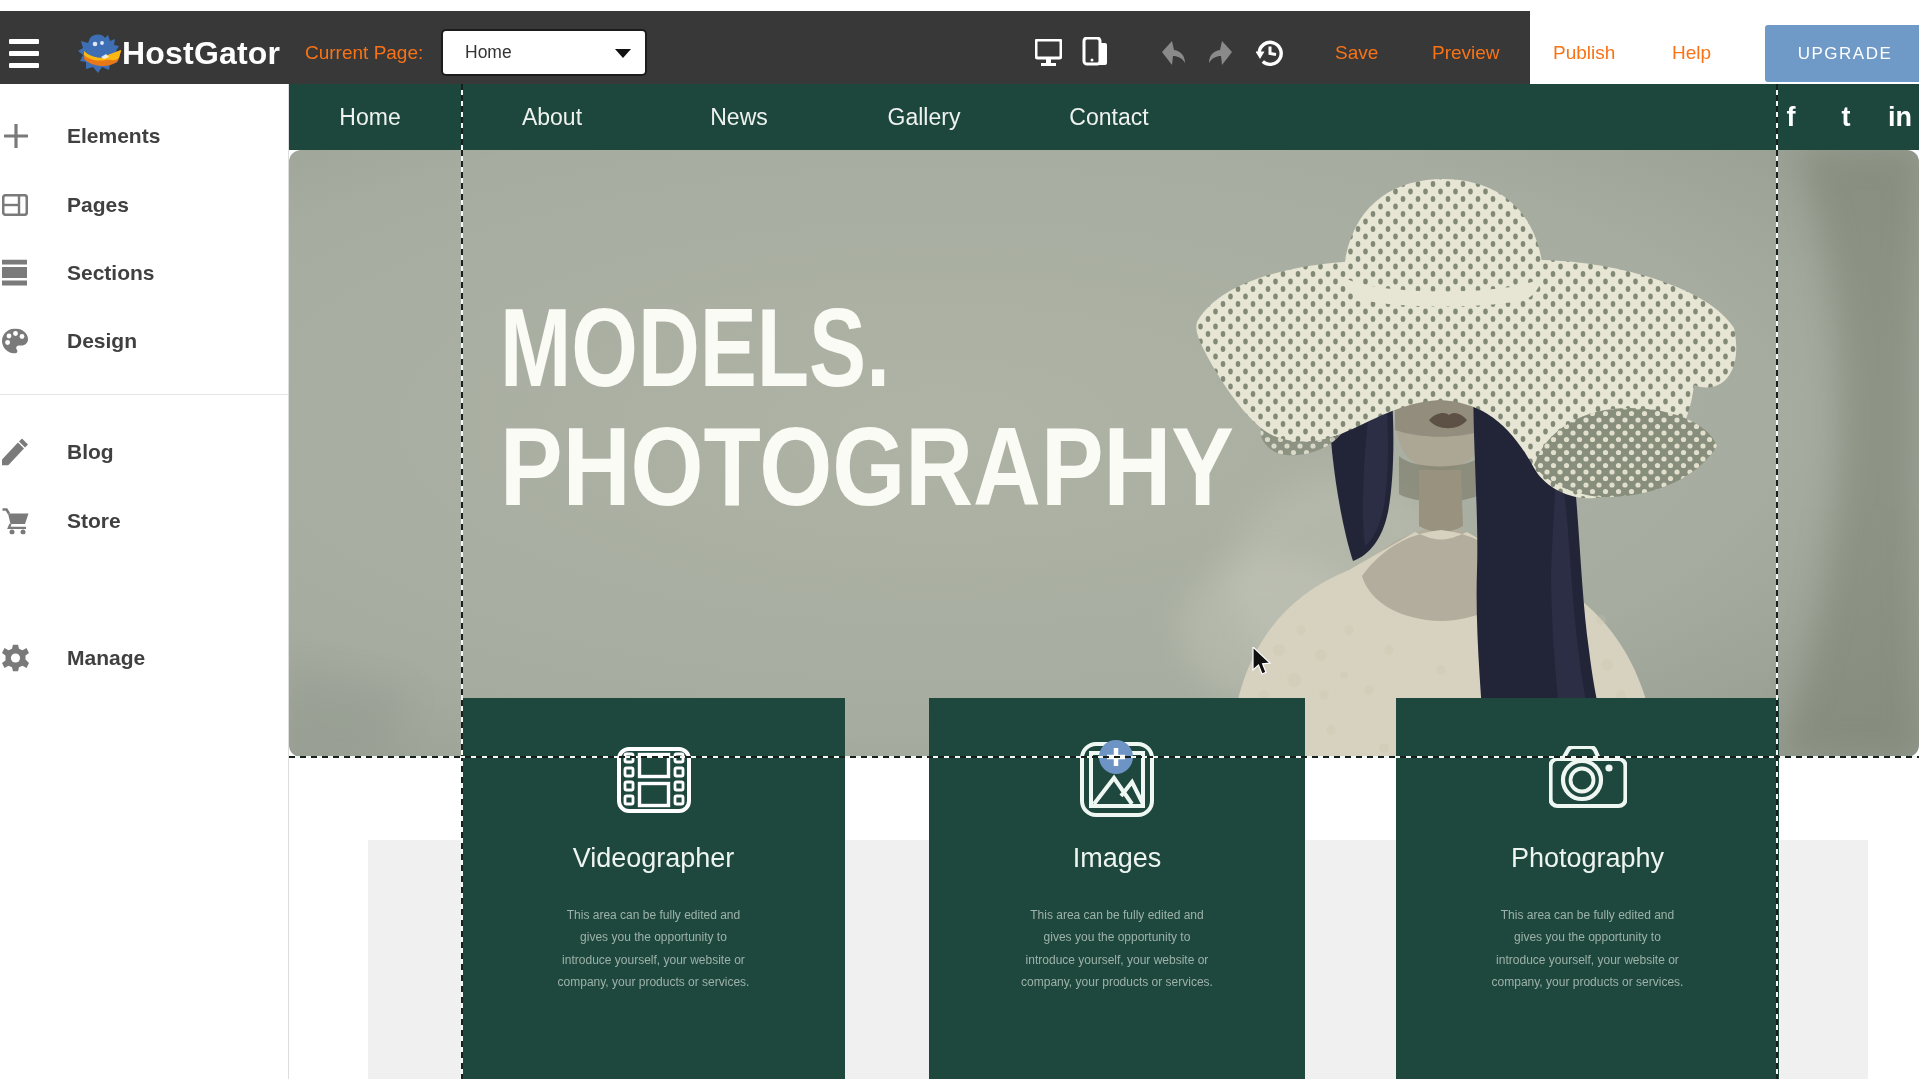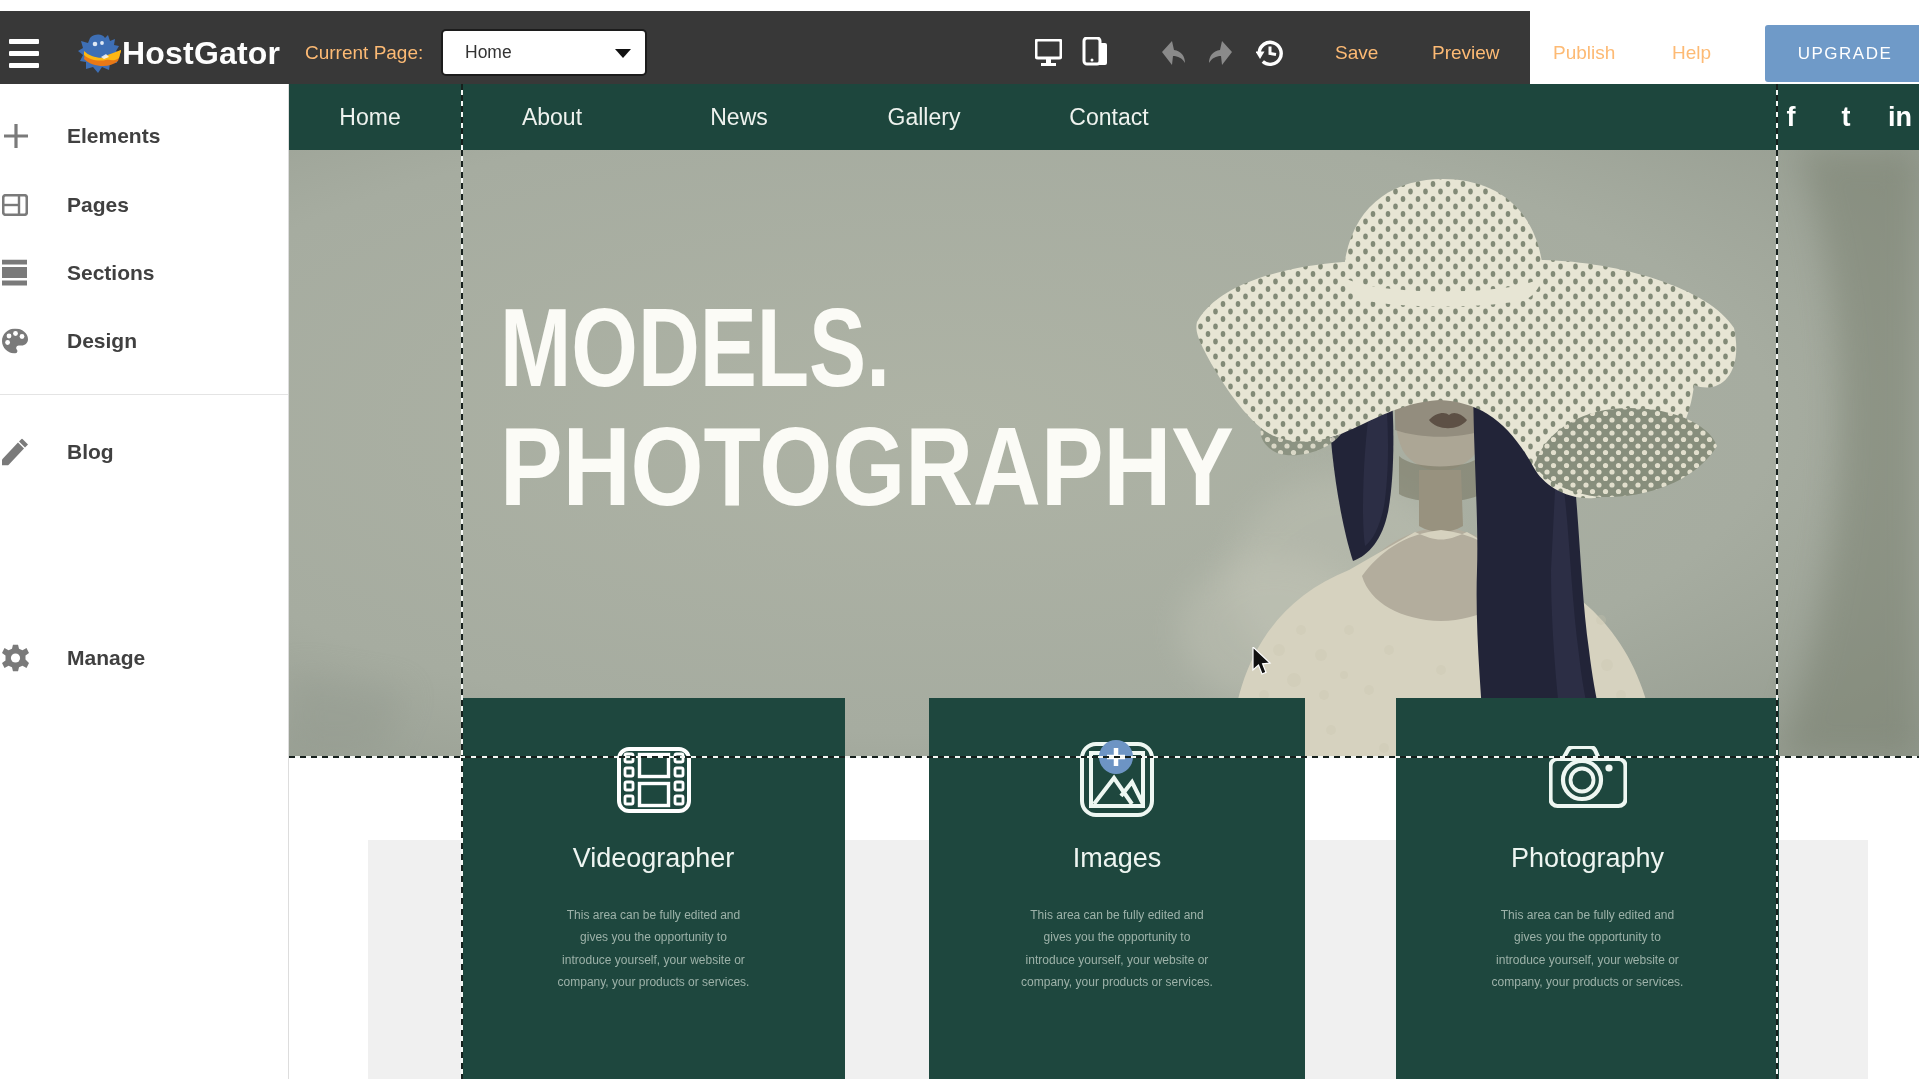--- a/index.html
+++ b/index.html
@@ -2,38 +2,38 @@
 <html><head>
 <meta charset="utf-8">
 <style>
   * { margin:0; padding:0; box-sizing:border-box; }
   html,body { width:1919px; height:1079px; overflow:hidden; background:#fff;
     font-family:"Liberation Sans", sans-serif; }
   .abs { position:absolute; }
   
   #topbar { position:absolute; left:0; top:0; width:1530px; height:84px; background:#383838;margin-top:11px; }
   #hamb div { position:absolute; left:0; width:30px; height:5px; background:#fff; border-radius:1px; }
-  .tbtxt { position:absolute; top:0; height:84px; line-height:84px; color:#fdba74; font-size:19px; }
+  .tbtxt { position:absolute; top:0; height:84px; line-height:84px; color:#f97316; font-size:19px; }
   #upgrade { position:absolute; left:1765px; top:14px; width:160px; height:57px; background:#6f9ac8;
      border-radius:3px; color:#fff; font-size:17px; letter-spacing:1.5px; text-align:center; line-height:57px; }
   
   #sidebar { position:absolute; left:0; top:84px; width:289px; height:995px; background:#fff;
      border-right:1px solid #ddd; }
   .sitem { position:absolute; left:0; width:288px; height:40px; }
   .sitem .lbl { position:absolute; left:67px; top:50%; transform:translateY(-50%); font-size:21px; color:#404040;font-weight:bold; }
   .sitem svg { position:absolute; left:2px; top:50%; transform:translateY(-50%); }
   #sdivider { position:absolute; left:0; top:310px; width:288px; height:1px; background:#e4e4e4; }
   
   #preview { position:absolute; left:289px; top:84px; width:1630px; height:995px; background:#fff; }
   #pnav { position:absolute; left:0; top:0; width:1630px; height:66px; background:#1d463d; }
   .pnavitem { position:absolute; top:0; height:66px; line-height:66px; color:#eef2ee; font-size:23px;
       transform:translateX(-50%); }
   .soc { position:absolute; top:0; height:66px; line-height:66px; color:#fff; font-weight:bold; font-size:27px;
       transform:translateX(-50%); }
-  #hero { position:absolute; left:0; top:66px; width:1630px; height:607px; overflow:hidden; }
+  #hero { position:absolute; left:0; top:66px; width:1630px; height:607px; overflow:hidden;border-radius:12px; }
   #grayblock { position:absolute; left:79px; top:756px; width:1500px; height:239px; background:#f0f0f0; }
   .card { position:absolute; top:614px; width:383px; height:381px; background:#1e473e; }
   .card h2 { position:absolute; left:0; top:145px; width:100%; text-align:center; color:#eef5f1;
       font-size:27px; font-weight:normal; }
   .card p { position:absolute; left:50%; transform:translateX(-50%); top:206px; width:330px; text-align:center;
       color:#9db2a9; font-size:12px; line-height:22.4px; }
   .card svg.cicon { position:absolute; left:50%; transform:translateX(-50%); }
   
   .vguide { position:absolute; top:84px; width:2px; height:995px;
       background:repeating-linear-gradient(180deg,#16201d 0 6px,#f4f7f4 6px 11px); }
@@ -131,20 +131,30 @@
     </svg>
     <div class="lbl">Design</div>
   </div>
   <div id="sdivider"></div>
   <div class="sitem" style="top:348px">
     <svg width="26" height="27" viewBox="0 0 26 27">
       <path d="M0,21 L16,4 L22,10 L6,27 L0,27 Z" fill="#7a7a7a"></path>
       <path d="M18,2 L21,-1 L27,5 L24,8 Z" fill="#7a7a7a" transform="translate(-1,1)"></path>
     </svg>
     <div class="lbl">Blog</div>
+  </div>
+  <div class="sitem" style="top:417px">
+    <svg width="27" height="27" viewBox="0 0 27 27">
+      <path d="M0.5,2 L4.5,2 L7,6.2" fill="none" stroke="#7a7a7a" stroke-width="2.6"></path>
+      <polygon points="6,6 26.5,6 23,16.5 8.5,16.5" fill="#7a7a7a"></polygon>
+      <path d="M8.5,16.5 L6.8,20.3 L24,20.3" fill="none" stroke="#7a7a7a" stroke-width="2.2"></path>
+      <circle cx="10" cy="24.4" r="2.5" fill="#7a7a7a"></circle>
+      <circle cx="21" cy="24.4" r="2.5" fill="#7a7a7a"></circle>
+    </svg>
+    <div class="lbl">Store</div>
   </div>
   <div class="sitem" style="top:554px">
     <svg width="27" height="27" viewBox="0 0 27 27">
       <path d="M11,0 L16,0 L17,4.2 L20.5,5.7 L24.5,3.6 L27,8.4 L23.5,11 L23.5,15 L27,18.6 L24.5,23.4 L20.5,21.3 L17,22.8 L16,27 L11,27 L10,22.8 L6.5,21.3 L2.5,23.4 L0,18.6 L3.5,16 L3.5,11 L0,8.4 L2.5,3.6 L6.5,5.7 L10,4.2 Z" fill="#7a7a7a"></path>
       <circle cx="13.5" cy="13.5" r="4.6" fill="#fff"></circle>
     </svg>
     <div class="lbl">Manage</div>
   </div>
 </div>
 

